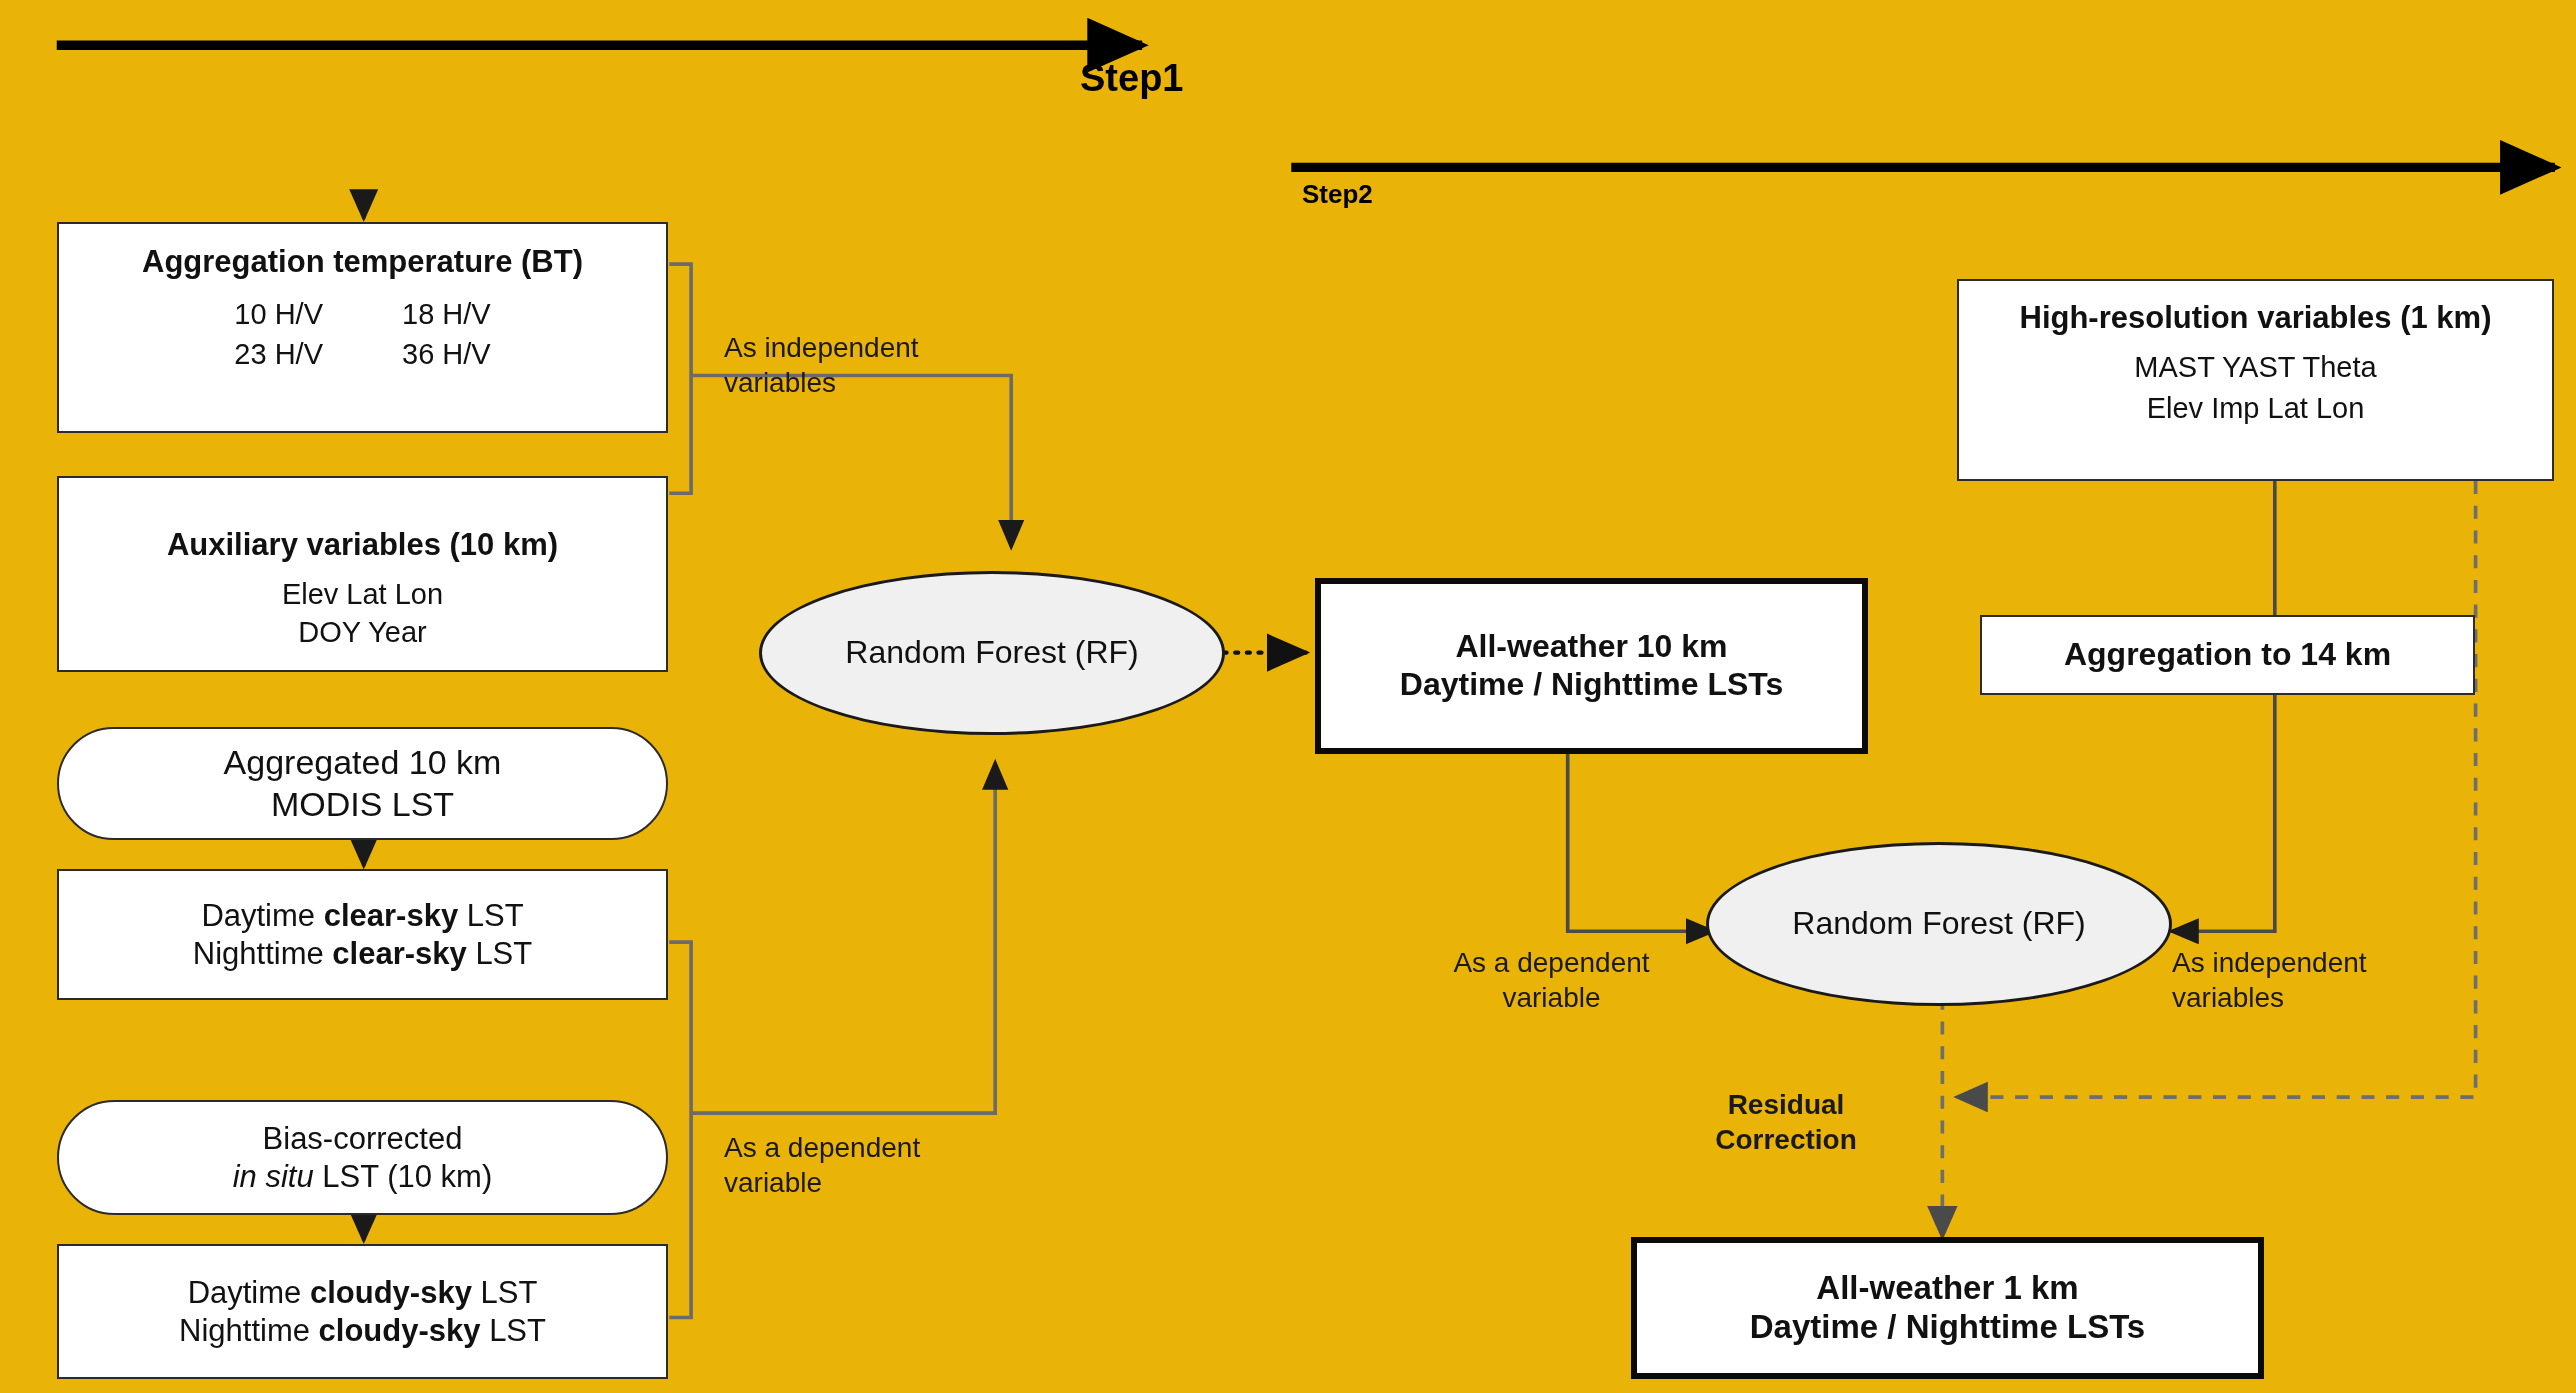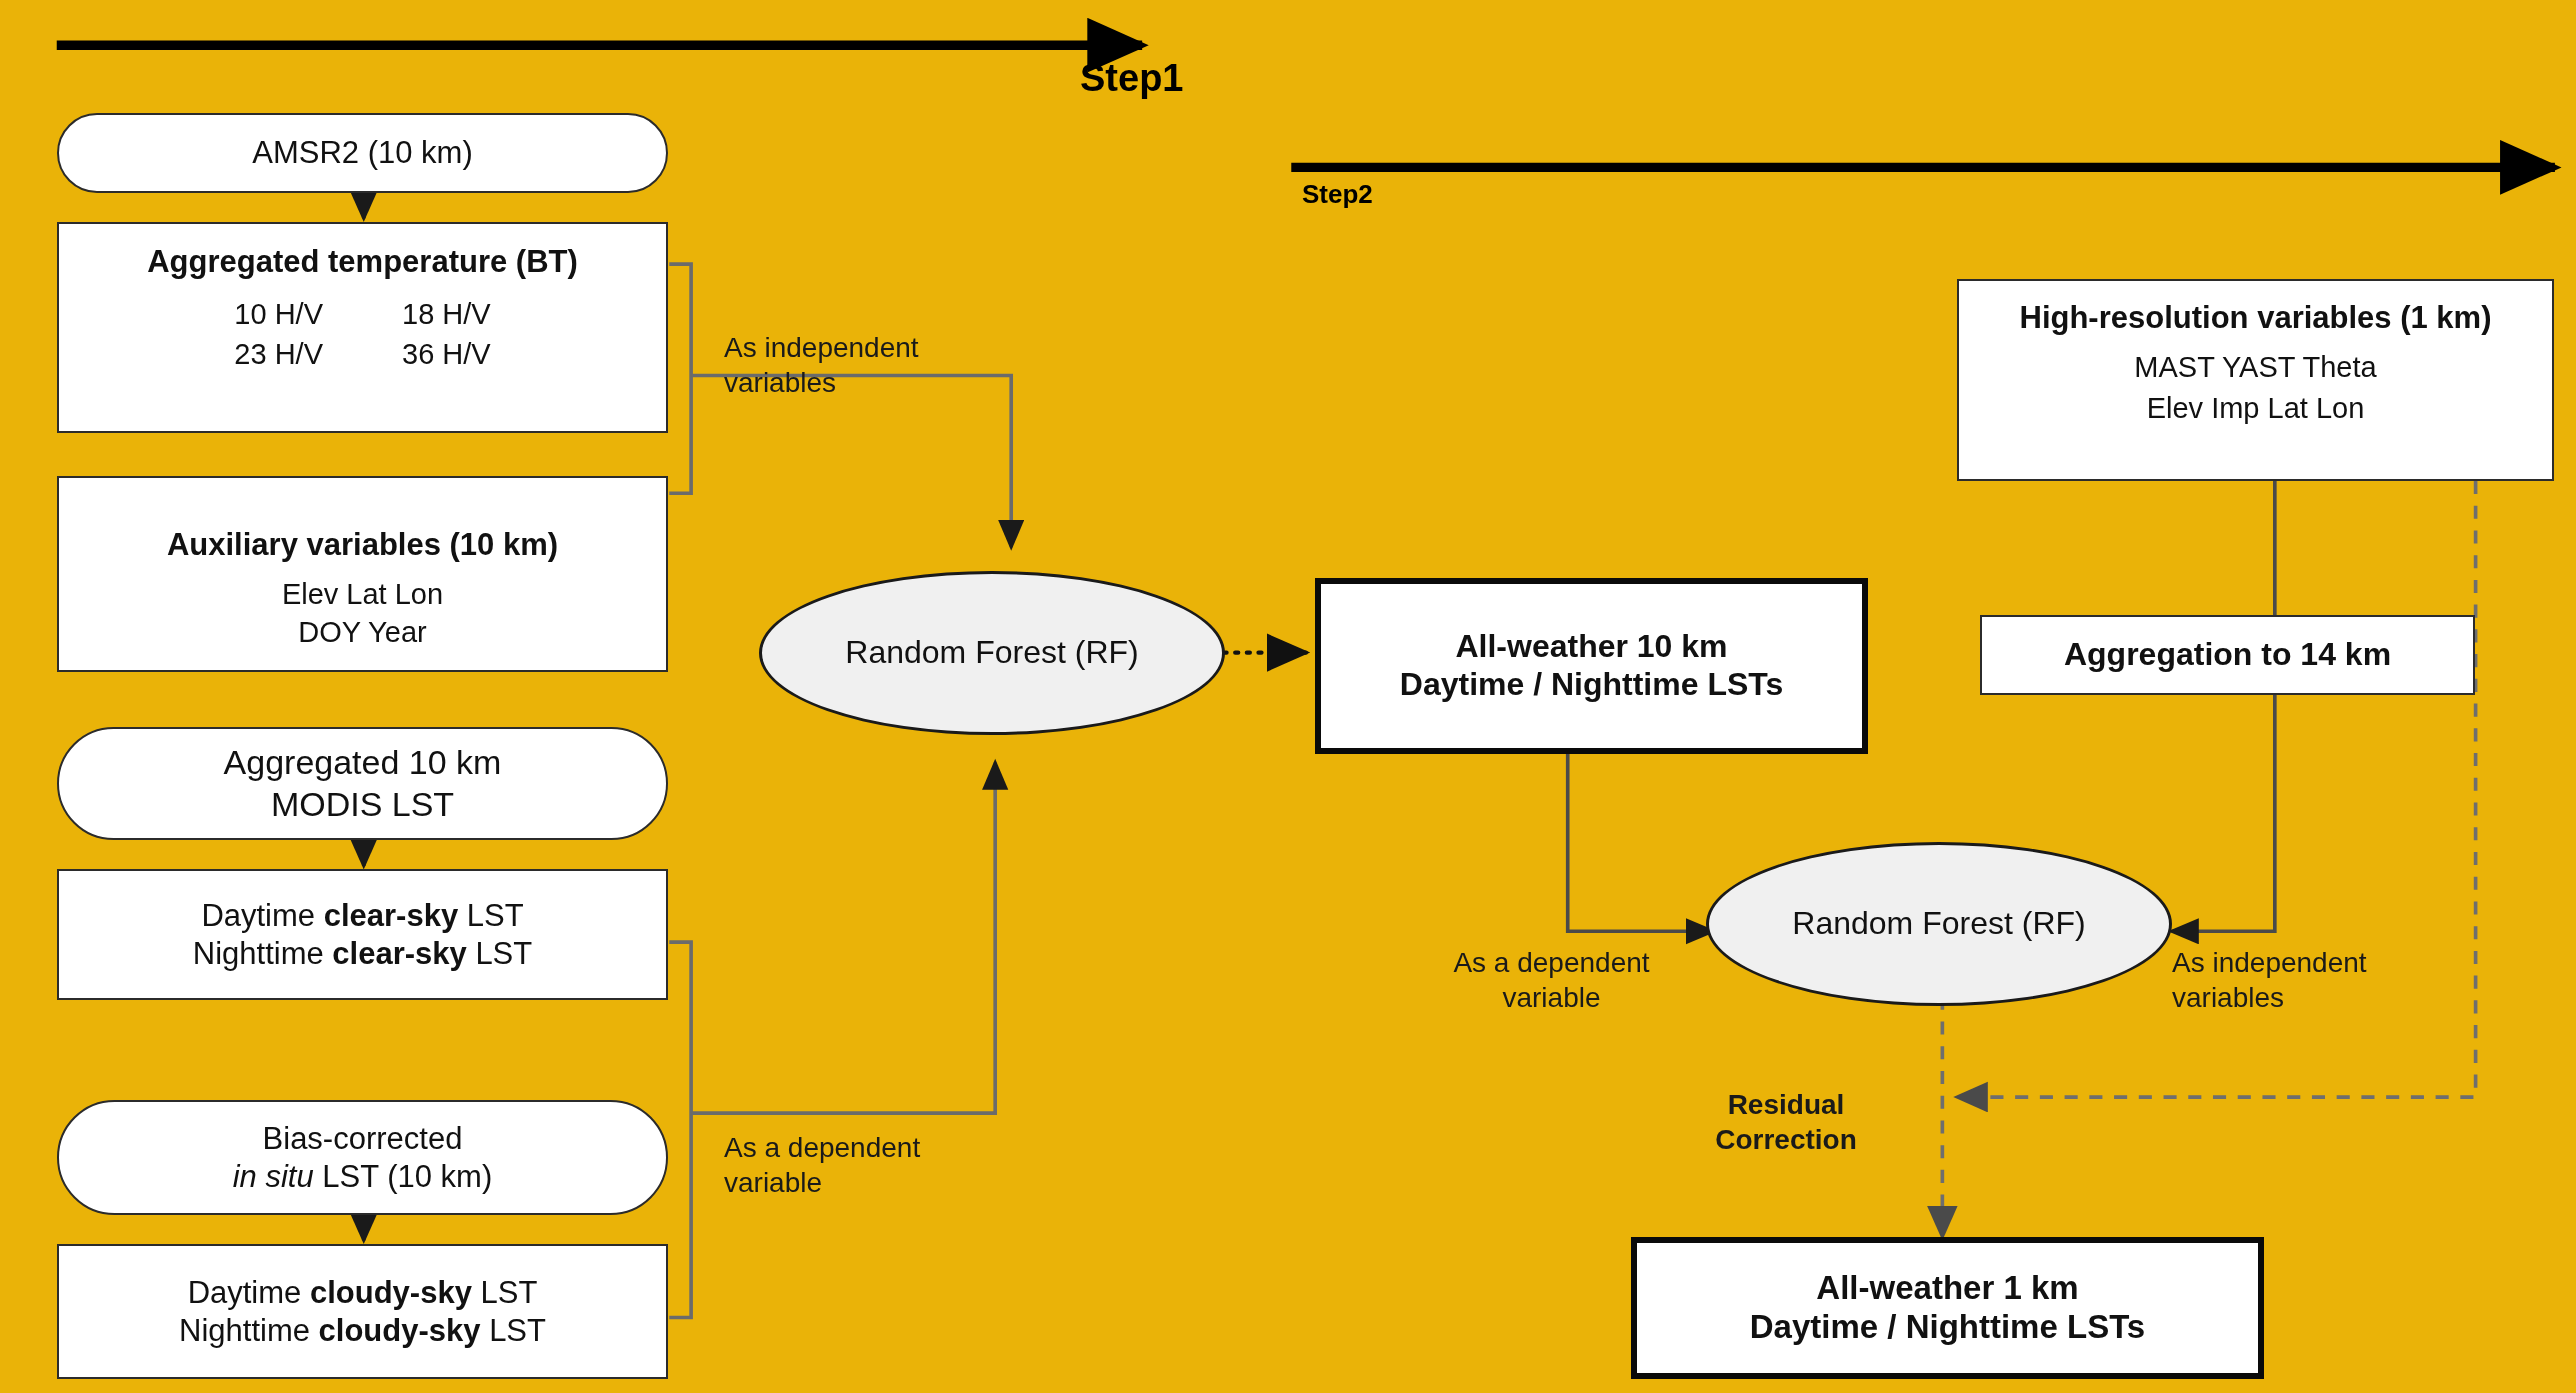--- a/index.html
+++ b/index.html
@@ -124,26 +124,23 @@
 
     <path d="M3403,661 L3403,1508 L2690,1508" fill="none" stroke="#6e6e6e" stroke-width="5" stroke-dasharray="18 16" marker-end="url(#arrowDash)"></path>
 
     <path d="M2670,1370 L2670,1700" fill="none" stroke="#6e6e6e" stroke-width="5" stroke-dasharray="18 16" marker-end="url(#arrowDash)"></path>
   </svg>
 
   <div class="step-label" style="left:1080px; top:57px; font-size:38px;">Step1</div>
 
   <div class="step-label" style="left:1302px; top:179px; font-size:26px;">Step2</div>
 
-  <div class="node stadium" style="left:57px; top:113px; width:611px; height:80px; font-size:31px;">
-    <div class="ln">AMSR2 (10 km)</div>
-  </div>
 
   <div class="node rect" style="left:57px; top:222px; width:611px; height:211px; font-size:29px; justify-content:flex-start; padding-top:20.4px;">
-    <div class="ttl" style="font-size:31px;">Aggregated temperature (BT)</div>
+    <div class="ttl" style="font-size:31px;">Aggregation temperature (BT)</div>
     <div style="display:flex; gap:79px; margin-top:16px;text-align:center;">
       <div class="ln">10 H/V</div>
       <div class="ln">18 H/V</div>
     </div>
     <div style="display:flex; gap:79px; margin-top:4.4px;">
       <div class="ln">23 H/V</div>
       <div class="ln">36 H/V</div>
     </div>
   </div>
 

